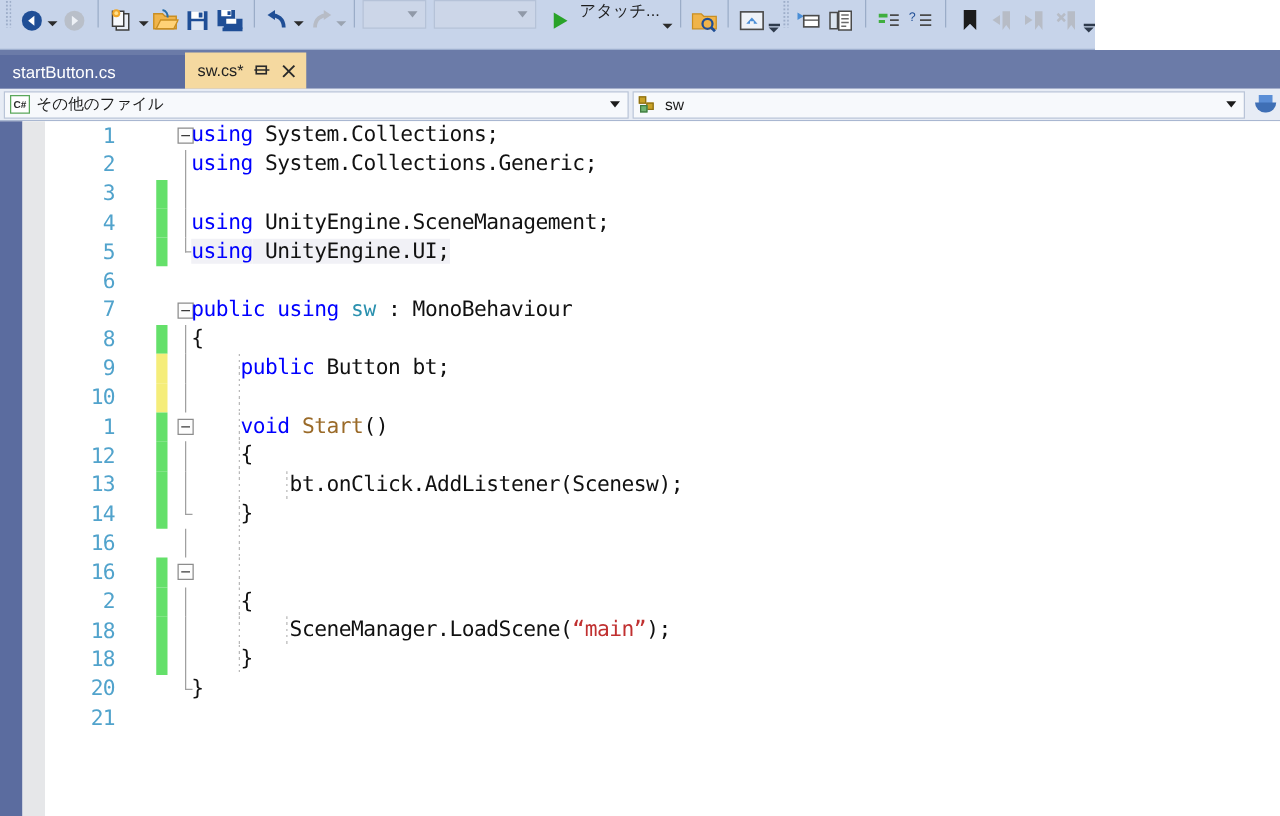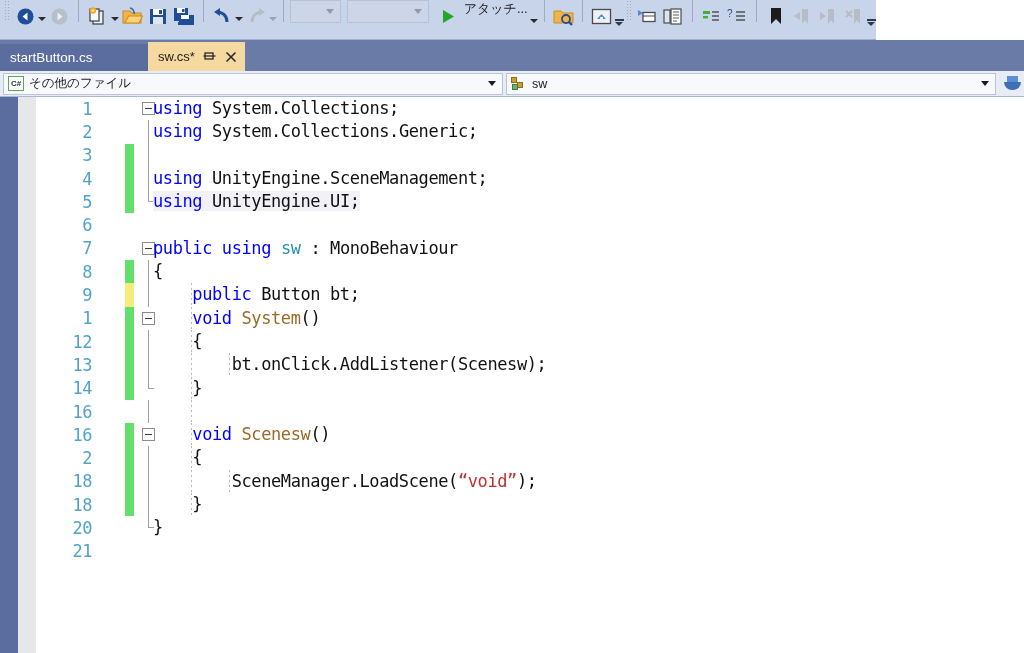--- a/index.html
+++ b/index.html
@@ -594,27 +594,34 @@
         <div class="code">{</div>
       </div>
       <div class="line">
         <div class="ln">9</div>
         <div class="chg yellow"></div>
         <div class="vline"></div>
         <div class="guide" style="left: 155px;"></div>
         <div class="code">    <span class="kw">public</span> Button bt;</div>
       </div>
       <div class="line">
+        <div class="ln">10</div>
+        <div class="chg yellow"></div>
+        <div class="vline"></div>
+        <div class="guide" style="left: 155px;"></div>
+        <div class="code"></div>
+      </div>
+      <div class="line">
         <div class="ln">1</div>
         <div class="chg green"></div>
         <div class="cbox">
           <div class="minus"></div>
         </div>
         <div class="guide" style="left: 155px;"></div>
-        <div class="code">    <span class="kw">void</span> <span class="mth">System</span>()</div>
+        <div class="code">    <span class="kw">void</span> <span class="mth">Start</span>()</div>
       </div>
       <div class="line">
         <div class="ln">12</div>
         <div class="chg green"></div>
         <div class="vline"></div>
         <div class="guide" style="left: 155px;"></div>
         <div class="code">    {</div>
       </div>
       <div class="line">
         <div class="ln">13</div>
@@ -638,36 +645,35 @@
         <div class="guide" style="left: 155px;"></div>
         <div class="code"></div>
       </div>
       <div class="line">
         <div class="ln">16</div>
         <div class="chg green"></div>
         <div class="cbox">
           <div class="minus"></div>
         </div>
         <div class="guide" style="left: 155px;"></div>
-        <div class="code">    <span class="kw">void</span> <span class="mth">Scenesw</span>()</div>
       </div>
       <div class="line">
         <div class="ln">2</div>
         <div class="chg green"></div>
         <div class="vline"></div>
         <div class="guide" style="left: 155px;"></div>
         <div class="code">    {</div>
       </div>
       <div class="line">
         <div class="ln">18</div>
         <div class="chg green"></div>
         <div class="vline"></div>
         <div class="guide" style="left: 155px;"></div>
         <div class="guide" style="left: 193px;"></div>
-        <div class="code">        SceneManager.LoadScene(<span class="str">“void”</span>);</div>
+        <div class="code">        SceneManager.LoadScene(<span class="str">“main”</span>);</div>
       </div>
       <div class="line">
         <div class="ln">18</div>
         <div class="chg green"></div>
         <div class="vline"></div>
         <div class="guide" style="left: 155px;"></div>
         <div class="code">    }</div>
       </div>
       <div class="line">
         <div class="ln">20</div>

